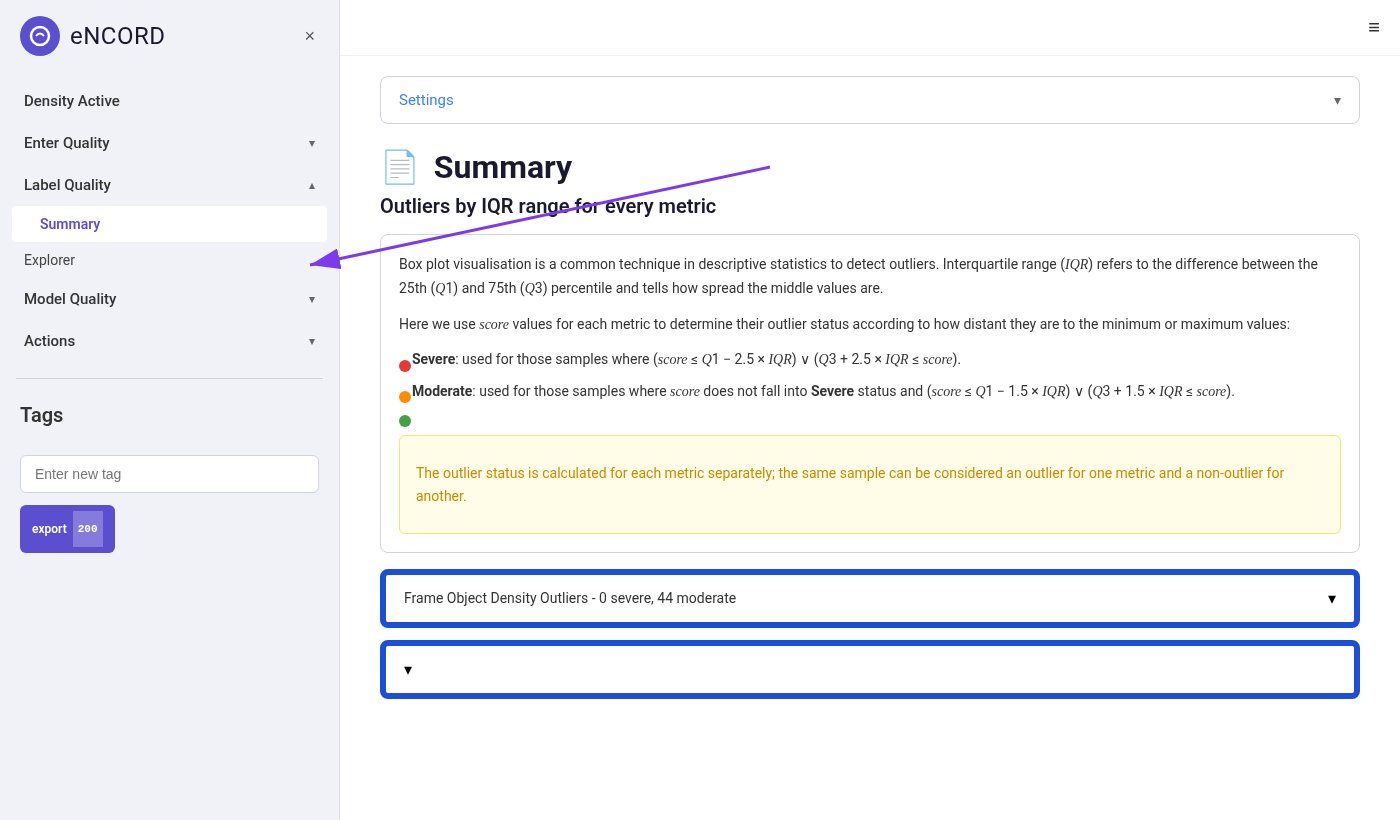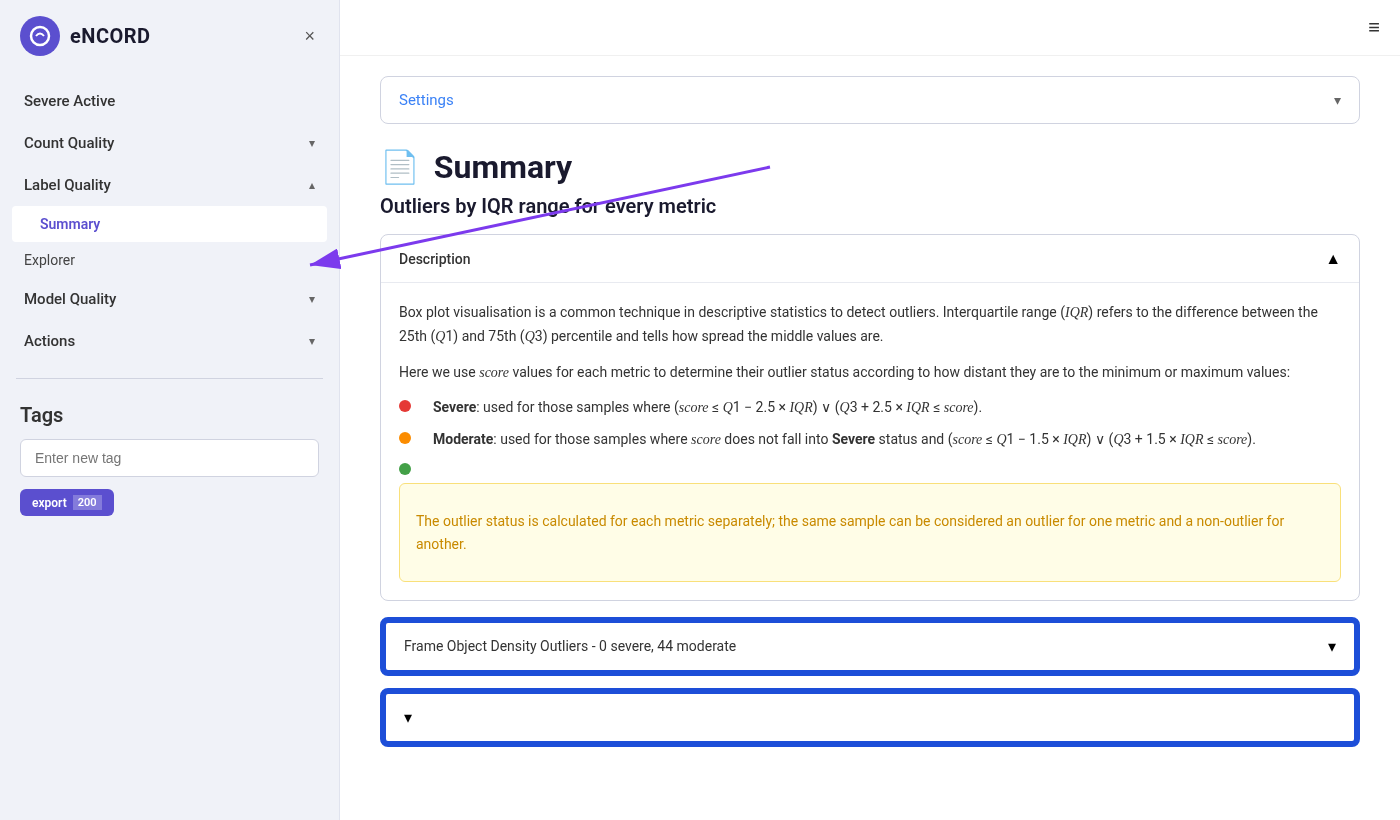--- a/index.html
+++ b/index.html
@@ -38,22 +38,22 @@
       border-radius: 50%;
       display: flex;
       align-items: center;
       justify-content: center;
       color: white;
       font-weight: bold;
       font-size: 18px;
     }
 
     .logo-text {
-      font-size: 20px;
-      font-weight: 700;
+      font-size: 24px;
+      font-weight: 400;
       color: #1a1a2e;
       letter-spacing: 0.5px;
     }
 
     .close-btn {
       background: none;
       border: none;
       cursor: pointer;
       font-size: 18px;
       color: #555;
@@ -113,41 +113,43 @@
 
     .tag-input {
       width: 100%;
       padding: 10px 14px;
       border: 1px solid #d0d3e0;
       border-radius: 6px;
       font-size: 14px;
       color: #8b5cf6;
       background: white;
       outline: none;
+      margin-top: 16px;
     }
 
     .export-badge {
       display: inline-flex;
       align-items: center;
       gap: 6px;
       background: #5b4fcf;
       color: white;
       padding: 6px 12px;
       border-radius: 6px;
       font-size: 12px;
       font-weight: 600;
       margin-top: 12px;
       cursor: pointer;
     }
 
     .export-count {
       background: rgba(255,255,255,0.25);
       border-radius: 0;
-      padding: 1px 5px;
+      padding: 12px 5px;
       font-size: 11px;
+      font-family: Liberation Mono, monospace;
     }
 
     
     #main {
       flex: 1;
       display: flex;
       flex-direction: column;
       overflow: hidden;
       background: white;
     }
@@ -257,22 +259,22 @@
     .math-italic { font-style: italic; font-family: 'Times New Roman', serif; }
 
     .outlier-list {
       list-style: none;
       margin: 8px 0;
       padding: 0;
     }
 
     .outlier-list li {
       display: flex;
-      align-items: flex-start;
-      gap: 22px;
+      align-items: flex-end;
+      gap: 1px;
       margin-bottom: 8px;
       font-size: 14px;
       color: #333;
       line-height: 1.6;
     }
 
     .dot {
       width: 12px;
       height: 12px;
       border-radius: 50%;
@@ -326,25 +328,25 @@
         </svg>
       </div>
       <span class="logo-text">eNCORD</span>
     </div>
     <button class="close-btn">×</button>
   </div>
 
   <div class="nav-section">
 
     <div class="nav-item">
-      <span class="nav-item-label">Severe Active</span>
+      <span class="nav-item-label">Density Active</span>
     </div>
 
     <div class="nav-item">
-      <span class="nav-item-label">Count Quality</span>
+      <span class="nav-item-label">Enter Quality</span>
       <span class="nav-chevron">▾</span>
     </div>
 
     <div class="nav-item">
       <span class="nav-item-label">Label Quality</span>
       <span class="nav-chevron">▴</span>
     </div>
 
     <div class="nav-sub-item active">
       <span>Summary</span>
@@ -389,24 +391,20 @@
     </div>
 
     <div class="page-title-area">
       <span class="page-icon">📄</span>
       <h1 class="page-title">Summary</h1>
     </div>
 
     <h2 class="section-subtitle">Outliers by IQR range for every metric</h2>
 
     <div class="description-box">
-      <div class="description-header">
-        <span class="description-title">Description</span>
-        <span>▲</span>
-      </div>
       <div class="description-content">
         <p>
           Box plot visualisation is a common technique in descriptive statistics to detect outliers. Interquartile range (<span class="math-italic">IQR</span>) refers to the difference between the 25th (<span class="math-italic">Q</span>1) and 75th (<span class="math-italic">Q</span>3) percentile and tells how spread the middle values are.
         </p>
         <p>
           Here we use <span class="math-italic">score</span> values for each metric to determine their outlier status according to how distant they are to the minimum or maximum values:
         </p>
         <ul class="outlier-list">
           <li>
             <span class="dot dot-red"></span>

